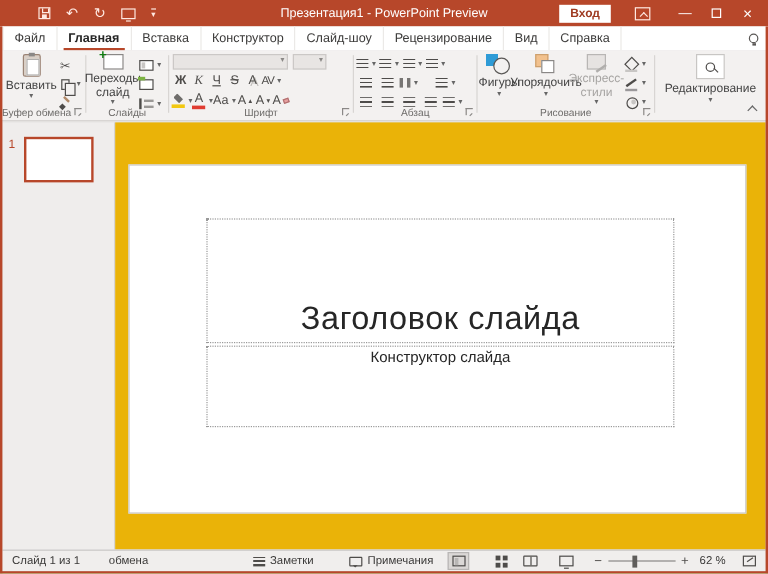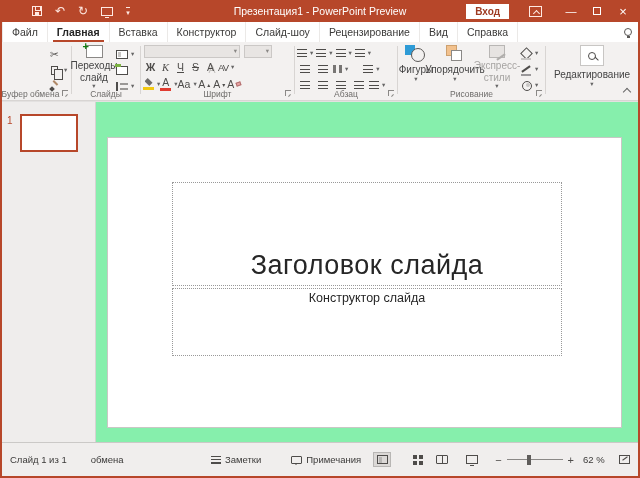--- a/index.html
+++ b/index.html
@@ -121,30 +121,30 @@
   .ic-search::after{content:"";position:absolute;width:5px;height:1.4px;background:var(--icon);transform:rotate(45deg);right:-4px;bottom:-1px;}
   .searchbox{width:24px;height:21px;background:#fff;border:1px solid #c8c6c4;display:flex;align-items:center;justify-content:center;margin-bottom:3px;}
   .chev-up{width:6px;height:6px;border-left:1.4px solid #666;border-top:1.4px solid #666;transform:rotate(45deg);}
   .collapse{position:absolute;right:7px;bottom:5px;width:12px;height:10px;display:flex;align-items:flex-end;justify-content:center;}
 
   
   .content{position:absolute;top:102px;left:2px;right:2px;bottom:20px;display:flex;}
   .thumb-panel{width:94px;background:#EFEDEC;border-right:1px solid #D5D3D1;position:relative;}
   .thumb-num{position:absolute;left:5px;top:13px;font-size:10px;color:var(--accent);}
   .thumb{position:absolute;left:18px;top:12px;width:58px;height:38px;background:#fff;border:2px solid var(--accent);}
-  .workspace{flex:1;position:relative;background:#86efac;}
+  .workspace{flex:1;position:relative;background:#eab308;}
   .slide{position:absolute;left:11px;top:35px;width:515px;height:291px;background:#fff;border:1px solid #C9C7C5;}
   .ph{position:absolute;border:1px dotted #999;}
   .ph-title{left:64px;top:44px;width:390px;height:104px;display:flex;align-items:flex-end;justify-content:center;padding-bottom:4px;}
   .ph-title .t{font-size:27px;font-weight:300;color:#262626;letter-spacing:.5px;}
   .ph-sub{left:64px;top:150px;width:390px;height:68px;display:flex;align-items:flex-start;justify-content:center;padding-top:2px;}
   .ph-sub .t{font-size:12.5px;color:#262626;}
 
   
-  .statusbar{position:absolute;left:2px;right:2px;bottom:2px;height:34px;background:#F0EEED;border-top:1px solid #CBC9C7;display:flex;align-items:center;font-size:9.5px;color:#3b3a39;gap:21px;}
+  .statusbar{position:absolute;left:2px;right:2px;bottom:2px;height:18px;background:#F0EEED;border-top:1px solid #CBC9C7;display:flex;align-items:center;font-size:9.5px;color:#3b3a39;gap:21px;}
   .sb-left{display:flex;align-items:center;}
   .sb-counter{margin-left:8px;}
   .sb-lang{margin-left:24px;}
   .sb-right{margin-left:auto;display:flex;align-items:center;padding-right:8px;}
   .sb-item{display:flex;align-items:center;gap:4px;}
   .ic-notes{width:10px;height:8px;background:repeating-linear-gradient(to bottom,#4e4c4a 0 1px,transparent 1px 3px);border-bottom:2px solid #4e4c4a;}
   .ic-comment{width:11px;height:8px;border:1px solid var(--icon);border-radius:1px;position:relative;}
   .ic-comment::after{content:"";position:absolute;left:2px;bottom:-4px;width:0;height:0;border:2.5px solid transparent;border-top-color:var(--icon);}
   .vbtn{width:18px;height:15px;display:flex;align-items:center;justify-content:center;margin-left:12px;color:var(--icon);}
   .vbtn.active{background:#DBD8D6;border:1px solid #B8B6B4;}
@@ -206,20 +206,25 @@
   </div>
 
   <div class="ribbon">
     <div class="gdiv" style="left:71px"></div>
     <div class="gdiv" style="left:140px"></div>
     <div class="gdiv" style="left:294px"></div>
     <div class="gdiv" style="left:397px"></div>
     <div class="gdiv" style="left:545px"></div>
 
     <div class="group" style="left:0;width:71px">
+      <div class="bigbtn" style="left:5px;width:42px">
+        <span class="ic-clip"></span>
+        <span>Вставить</span>
+        <span class="dd">▾</span>
+      </div>
       <div class="srow" style="left:47px;top:5px">
         <span class="sic">✂</span>
       </div>
       <div class="srow ddafter" style="left:47px;top:21px">
         <span class="sic">
             <span class="ic-copy"></span>
           </span>
       </div>
       <div class="srow" style="left:47px;top:37px">
         <span class="sic">

